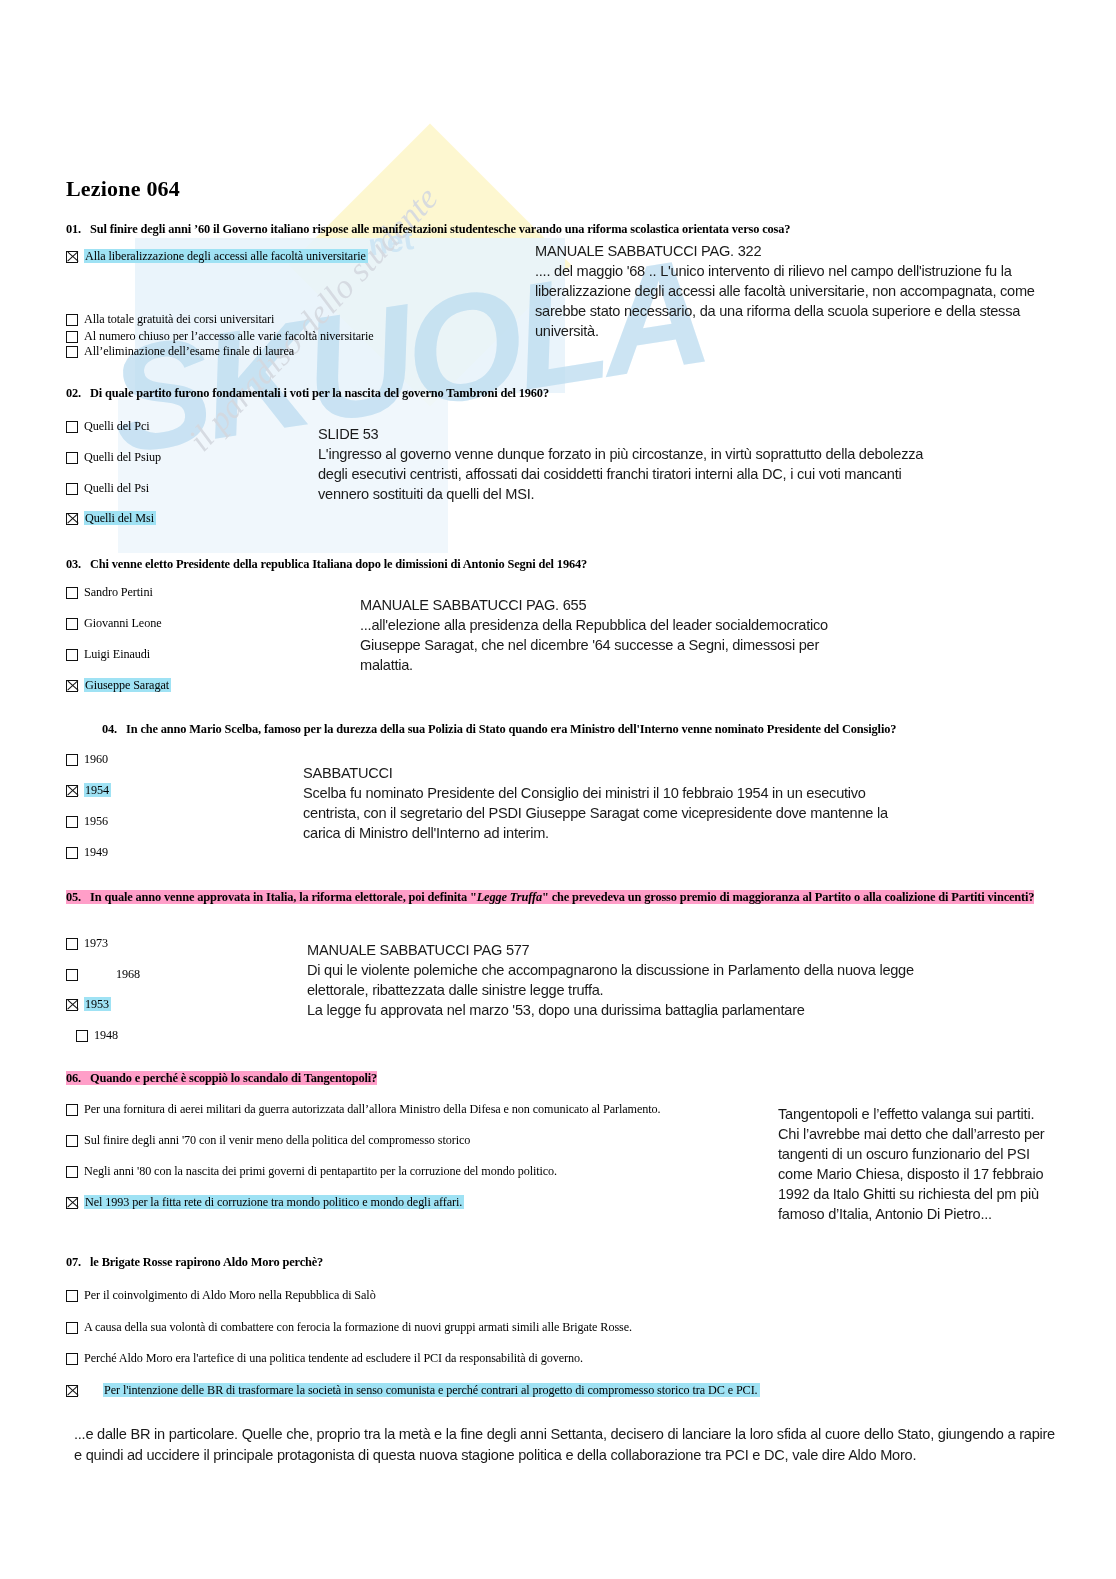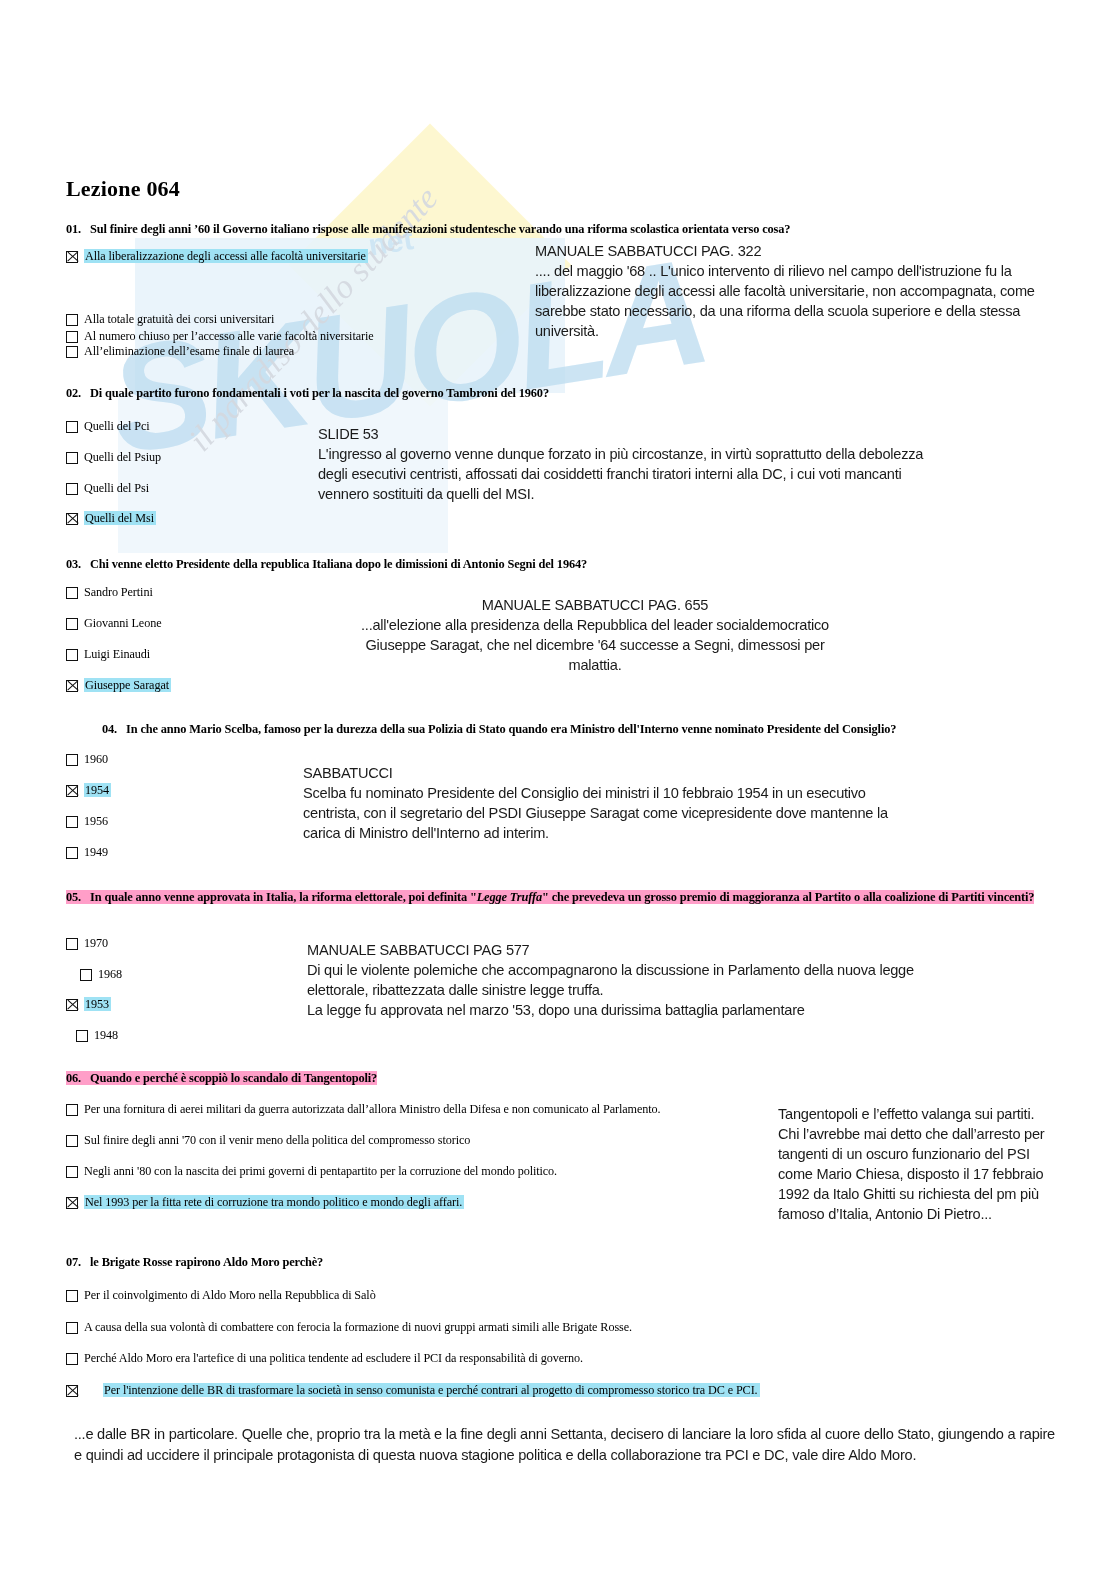--- a/index.html
+++ b/index.html
@@ -253,21 +253,21 @@
   </div>
   <div class="abs opt" style="left:66px; top:647px;">
     <span class="cbox"></span>
     <span class="opt-label">Luigi Einaudi</span>
   </div>
   <div class="abs opt sel" style="left:66px; top:678px;">
     <span class="cbox checked"></span>
     <span class="opt-label">Giuseppe Saragat</span>
   </div>
 
-  <div class="abs note" style="left:360px; top:595px; width:470px;text-align:center;">
+  <div class="abs note" style="left:360px; top:595px; width:470px;">
     <span class="note-head">MANUALE SABBATUCCI PAG. 655</span>
     <span class="note-body">...all'elezione alla presidenza della Repubblica del leader socialdemocratico Giuseppe Saragat, che nel dicembre '64 successe a Segni, dimessosi per malattia.</span>
   </div>
 
   <div class="abs qtext" style="left:66px; top:722px;margin-left:36px;">
     <span class="qnum">04.</span><span>In che anno Mario Scelba, famoso per la durezza della sua Polizia di Stato quando era Ministro dell'Interno venne nominato Presidente del Consiglio?</span>
   </div>
 
   <div class="abs opt" style="left:66px; top:752px;">
     <span class="cbox"></span>
@@ -290,23 +290,23 @@
     <span class="note-head">SABBATUCCI</span>
     <span class="note-body">Scelba fu nominato Presidente del Consiglio dei ministri il 10 febbraio 1954 in un esecutivo centrista, con il segretario del PSDI Giuseppe Saragat come vicepresidente dove mantenne la carica di Ministro dell'Interno ad interim.</span>
   </div>
 
   <div class="abs qtext wrap" style="left:66px; top:890px; width:1000px;">
     <span class="hl-pink"><span class="qnum">05.</span><span>In quale anno venne approvata in Italia, la riforma elettorale, poi definita "</span><i>Legge Truffa</i><span>" che prevedeva un grosso premio di maggioranza al Partito o alla coalizione di Partiti vincenti?</span></span>
   </div>
 
   <div class="abs opt" style="left:66px; top:936px;">
     <span class="cbox"></span>
-    <span class="opt-label">1970</span>
-  </div>
-  <div class="abs opt" style="left:80px; top:967px;">
+    <span class="opt-label">1973</span>
+  </div>
+  <div class="abs opt" style="left:66px; top:967px;gap:32px;">
     <span class="cbox"></span>
     <span class="opt-label">1968</span>
   </div>
   <div class="abs opt sel" style="left:66px; top:997px;">
     <span class="cbox checked"></span>
     <span class="opt-label">1953</span>
   </div>
   <div class="abs opt" style="left:76px; top:1028px;">
     <span class="cbox"></span>
     <span class="opt-label">1948</span>

